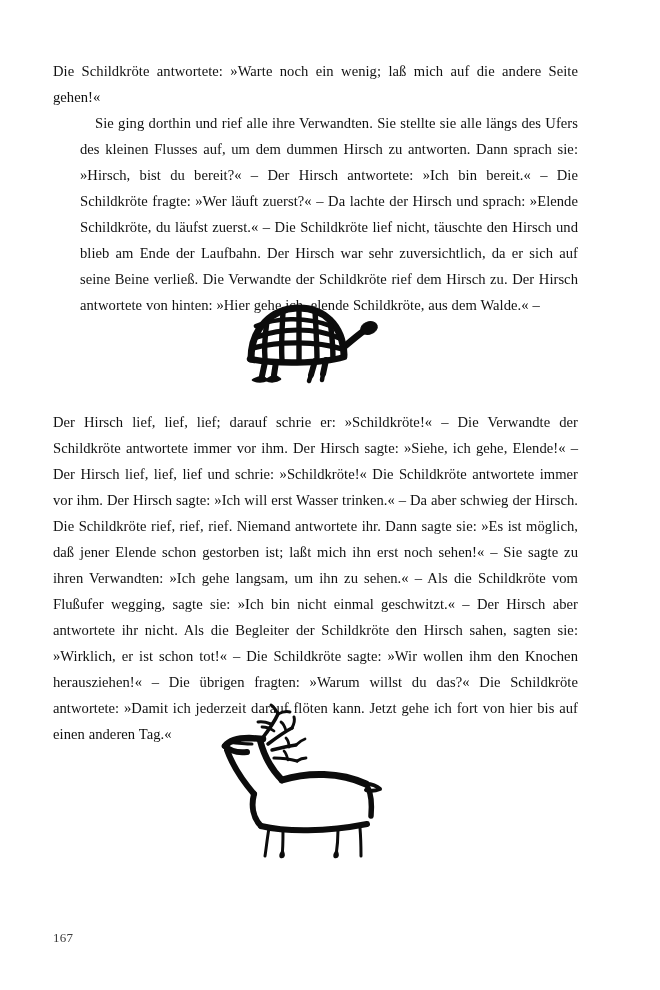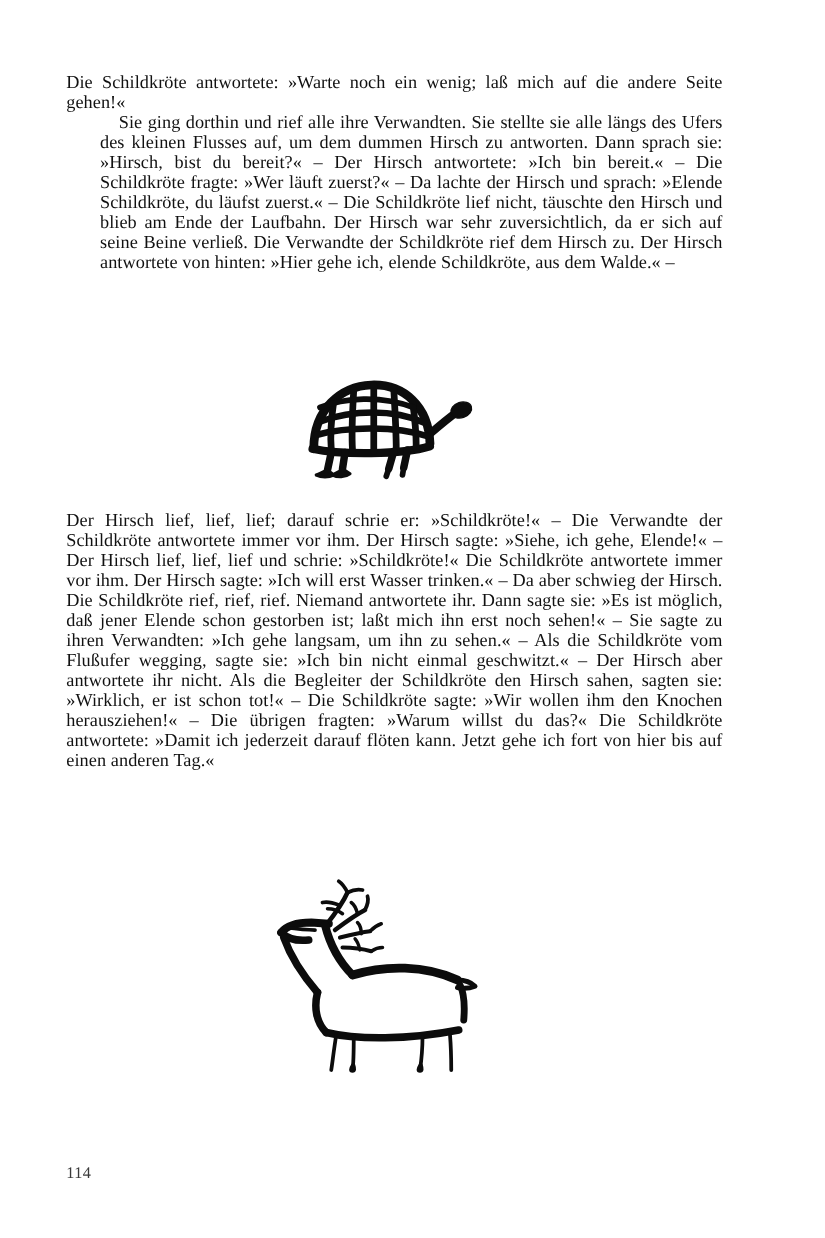--- a/index.html
+++ b/index.html
@@ -24,21 +24,21 @@
   }
   .content {
     position: absolute;
     left: 53px;
     top: 58px;
     width: 525px;
   }
   .para {
     margin: 0;
     font-size: 14.6px;
-    line-height: 16px;
+    line-height: 26px;
     text-align: justify;
     text-justify: inter-word;
     hyphens: none;
     letter-spacing: 0.05px;
     word-spacing: 0.1px;
   }
   .para + .para {
     text-indent: 15px;
     margin-left: 27px;
   }
@@ -167,15 +167,15 @@
 
         <path d="M122 130 C122 141 121 149 120 156" stroke-width="3"></path>
         <path d="M144 128 C145 140 145 149 145 156" stroke-width="3"></path>
 
         <path d="M66 152 C64 155 64 157 66 157 C68 157 68 155 67 152" stroke-width="2.4"></path>
         <path d="M120 152 C118 155 118 157 120 157 C122 157 122 155 121 152" stroke-width="2.4"></path>
       </g>
     </svg>
   </div>
 
-  <div class="folio">114</div>
+  <div class="folio">167</div>
 
 </div>
 
 </body></html>

